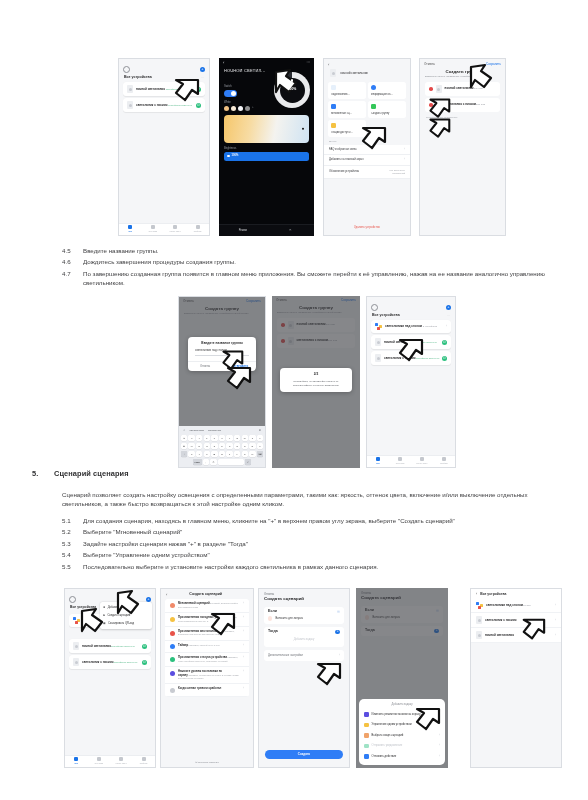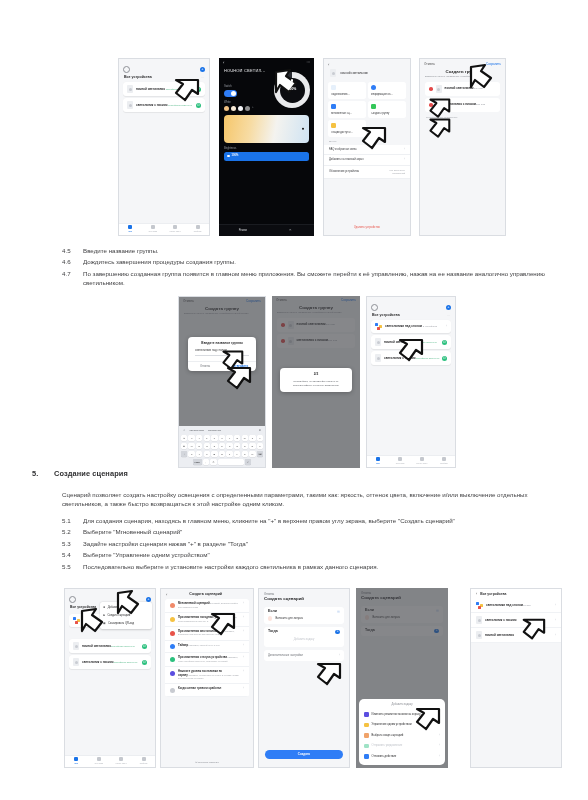--- a/index.html
+++ b/index.html
@@ -496,21 +496,21 @@
     </div>
     <div class="cursor" style="left:28px;top:40px;">
       <svg width="30" height="28" viewBox="0 0 30 28">
           <path d="M27 3 L27 17 L21 13 L14 23 L5 16 L12 7 L5 3 Z" fill="#fff" stroke="#111" stroke-width="2.2" stroke-linejoin="round"></path>
         </svg>
     </div>
   </div>
 
   <div class="sec-head" style="left:32px;top:469px;width:400px;">
     <span class="sn">5.</span>
-    <span>Создание сценария</span>
+    <span>Сценарий сценария</span>
   </div>
   <div class="intro" style="left:62px;top:490px;width:505px;">Сценарий позволяет создать настройку освещения с определенными параметрами, такими как: яркость, оттенок цвета, включение и/или выключение отдельных светильников, а также быстро возвращаться к этой настройке одним кликом.</div>
 
   <div class="steps" style="left:62px;top:516px;width:510px;">
     <div class="step">
         <span class="num">5.1</span>
         <span class="txt">Для создания сценария, находясь в главном меню, кликните на "+" в верхнем правом углу экрана, выберите "Создать сценарий"</span>
       </div>
     <div class="step">
         <span class="num">5.2</span>

